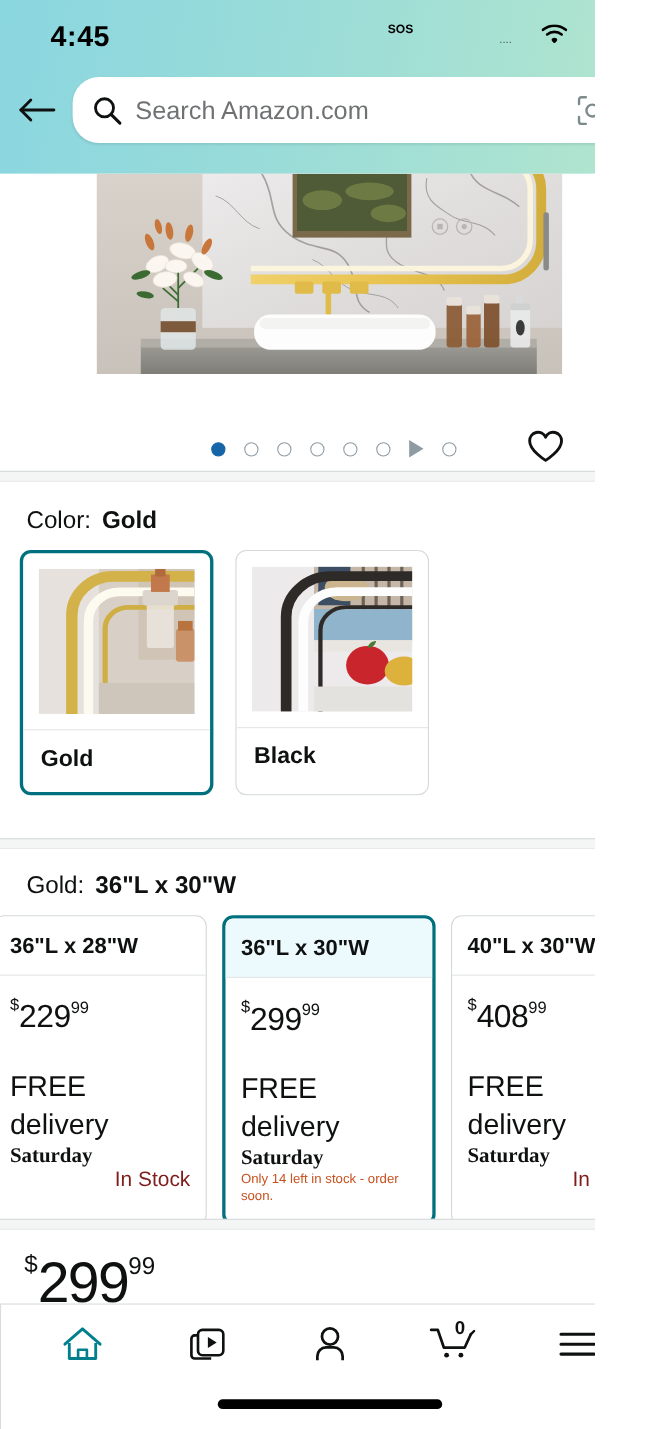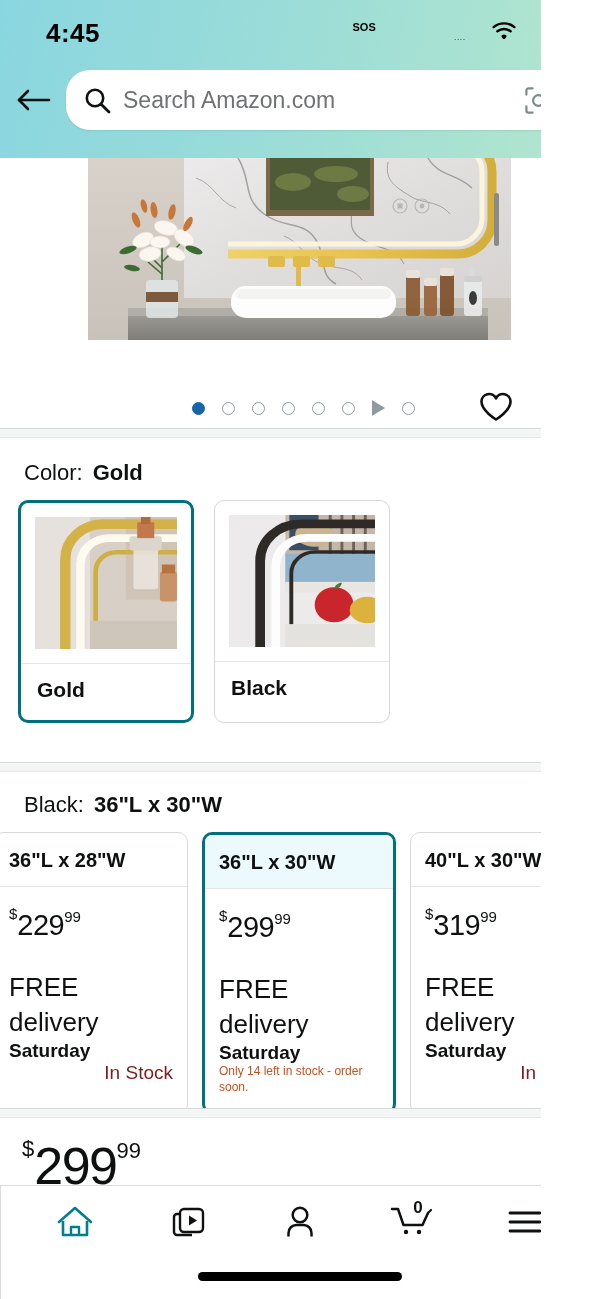--- a/index.html
+++ b/index.html
@@ -123,21 +123,21 @@
     font-size: 20px; font-weight: bold; color: #0f1111;
     padding: 16px 14px 14px 14px; border-bottom: 1px solid #e3e6e6; white-space: nowrap;
   }
   .size-card.selected .size-title { background: #edfafd; }
   .size-body { padding: 18px 14px 16px 14px; }
   .price-line { margin-bottom: 28px; white-space: nowrap; }
   .p-sym { font-size: 15px; vertical-align: 16px; color: #0f1111; }
   .p-int { font-size: 29px; color: #0f1111; letter-spacing: -.5px; }
   .p-frac { font-size: 15px; vertical-align: 13px; color: #0f1111; }
   .ship { font-size: 26px; color: #0f1111; line-height: 1.35; }
-  .ship-day { font-size: 19px; font-weight: bold; color: #0f1111; }
+  .ship-day { font-size: 19px; font-weight: bold; color: #0f1111; font-family: Liberation Serif, serif; }
   .stock-in { font-size: 19px; color: #7f1d1d; text-align: right; }
   .stock-low { font-size: 12px; color: #c7511f; line-height: 1.3; }
 
   
   .bigprice { padding: 18px 0 0 22px; }
   .bp-sym { font-size: 22px; vertical-align: 28px; color: #0f1111; }
   .bp-int { font-size: 52px; color: #0f1111; letter-spacing: -1.5px; }
   .bp-frac { font-size: 22px; vertical-align: 26px; color: #0f1111; }
 
   
@@ -431,21 +431,21 @@
       </div>
     </div>
   </div>
 
   <div style="position:absolute;top:762px;left:0;">
     <div class="divider"></div>
   </div>
 
   <div class="section" style="position:absolute;top:772px;left:0;">
     <div class="section-head">
-      <span class="sec-label">Black:</span>
+      <span class="sec-label">Gold:</span>
       <span class="sec-value">36"L x 30"W</span>
       <span class="chev">
         <svg width="30" height="20" viewBox="0 0 30 20">
           <path d="M3 16 15 5l12 11" fill="none" stroke="#0f1111" stroke-width="2.6" stroke-linecap="round" stroke-linejoin="round"></path>
         </svg>
       </span>
     </div>
 
     <div class="size-row">
 
@@ -470,21 +470,21 @@
           <div class="ship">FREE delivery</div>
           <div class="ship-day">Saturday</div>
           <div class="stock-low">Only 14 left in stock - order soon.</div>
         </div>
       </div>
 
       <div class="size-card">
         <div class="size-title">40"L x 30"W</div>
         <div class="size-body">
           <div class="price-line">
-            <span class="p-sym">$</span><span class="p-int">319</span><span class="p-frac">99</span>
+            <span class="p-sym">$</span><span class="p-int">408</span><span class="p-frac">99</span>
           </div>
           <div class="ship">FREE delivery</div>
           <div class="ship-day">Saturday</div>
           <div class="stock-in">In Stock</div>
         </div>
       </div>
     </div>
   </div>
 
   <div style="position:absolute;top:1108px;left:0;">

